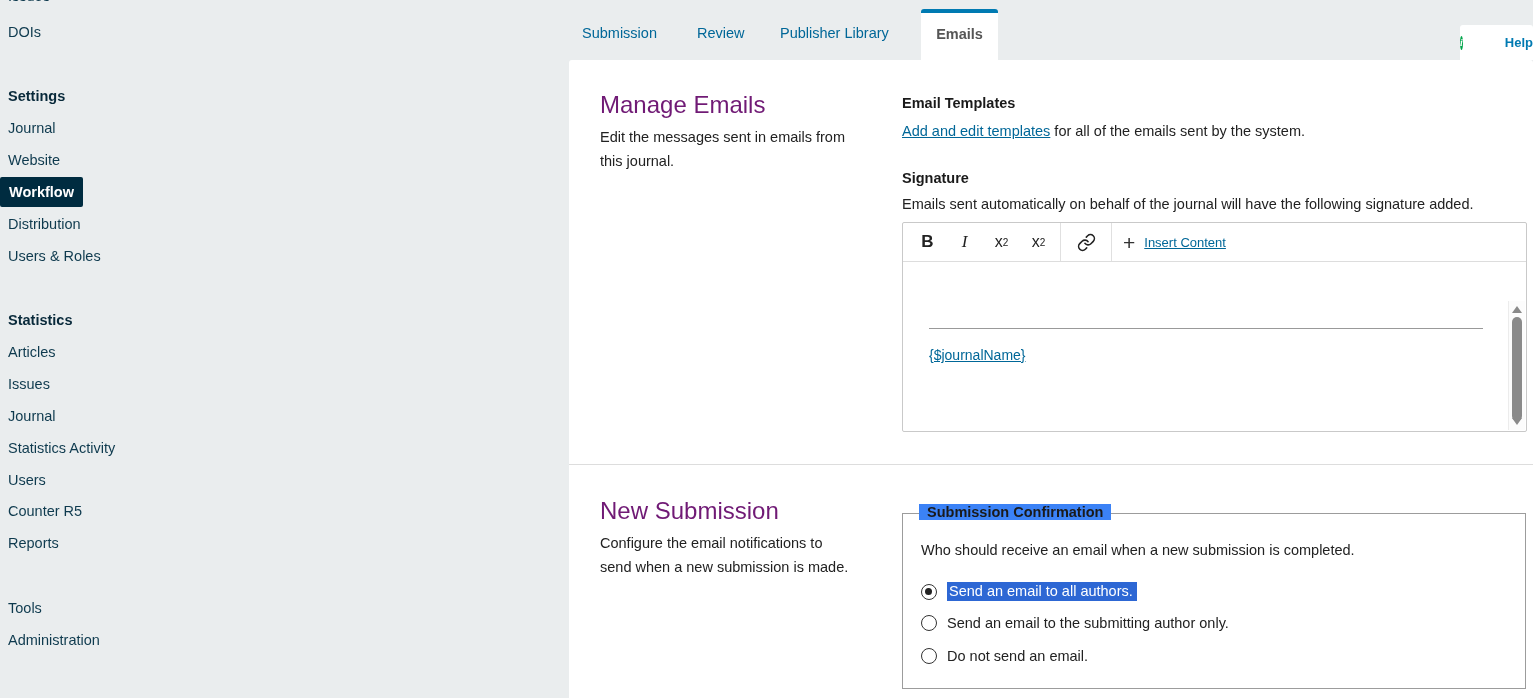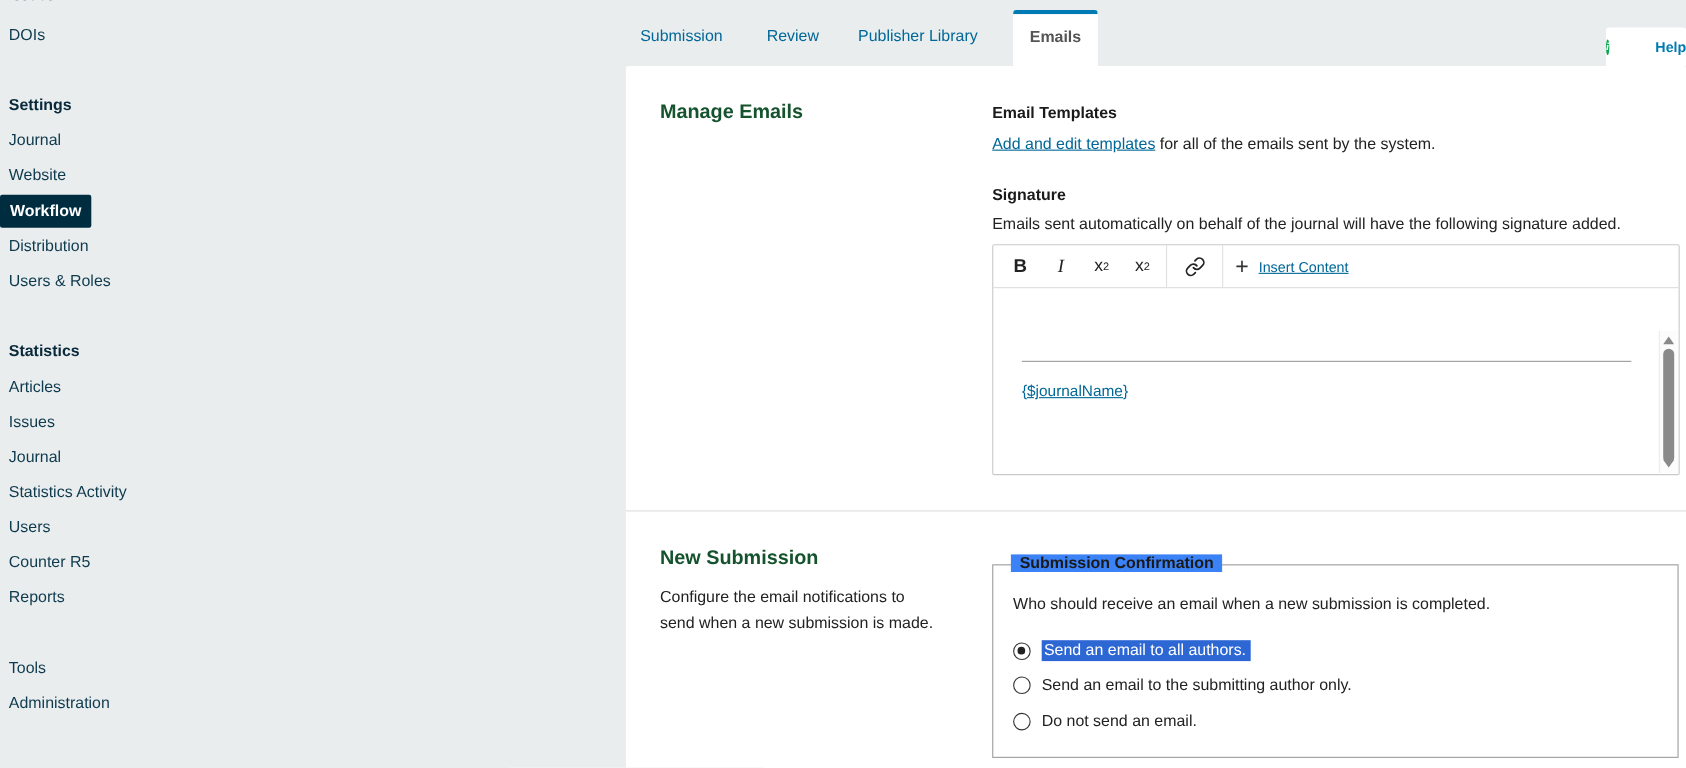--- a/index.html
+++ b/index.html
@@ -25,21 +25,21 @@
     background:#fff; border-radius:3px 3px 0 0; display:flex; align-items:center; justify-content:center; gap:5px; cursor:pointer;
   }
   .info-icon {
     width:14px; height:14px; border-radius:50%; background:#00a44a; color:#fff;
     font-size:10px; font-weight:bold; font-family:"Liberation Serif",serif; font-style:italic;
     display:inline-flex; align-items:center; justify-content:center; line-height:1;
   }
   .help-label { color:#007ab2; font-size:13px; font-weight:bold;padding-left:37px; }
   
   .panel { position:absolute; left:569px; top:60px; width:964px; height:638px; background:#fff; border-radius:3px 3px 0 0; }
-  .h-section { position:absolute; font-size:18px; font-weight:bold; color:#14532d; }
+  .h-section { position:absolute; font-size:24px; font-weight:normal; color:#701a75; }
   .col-desc { position:absolute; left:31px; width:264px; line-height:24px; color:#222; }
   .bold-label { position:absolute; left:333px; font-weight:bold; color:#1a1a1a; }
   .inline-text { position:absolute; left:333px; color:#222; white-space:nowrap; }
   a.teal-link { color:#006798; text-decoration:underline; cursor:pointer; }
   .divider { position:absolute; left:0; top:404px; width:964px; height:1px; background:#ddd; }
   
   .editor { position:absolute; left:333px; top:162px; width:625px; height:210px; border:1px solid #c9c9c9; border-radius:2px; background:#fff; }
   .toolbar { height:39px; border-bottom:1px solid #ddd; display:flex; align-items:center; padding-left:6px; }
   .tb-btn { width:37px; height:38px; display:flex; align-items:center; justify-content:center; font-size:16px; color:#222; cursor:pointer; }
   .tb-b { font-weight:bold; font-size:17px; }
@@ -97,20 +97,21 @@
 <div class="tab-active">Emails</div>
 
 <div class="help-tab">
   <span class="info-icon">i</span>
   <span class="help-label">Help</span>
 </div>
 
 <div class="panel">
 
   <div class="h-section" style="left:31px; top:31px">Manage Emails</div>
+  <div class="col-desc" style="top:65px">Edit the messages sent in emails from this journal.</div>
 
   <div class="bold-label" style="top:35px">Email Templates</div>
   <div class="inline-text" style="top:63px">
     <a class="teal-link">Add and edit templates</a><span> for all of the emails sent by the system.</span>
   </div>
 
   <div class="bold-label" style="top:110px">Signature</div>
   <div class="inline-text" style="top:136px">Emails sent automatically on behalf of the journal will have the following signature added.</div>
 
   <div class="editor">

